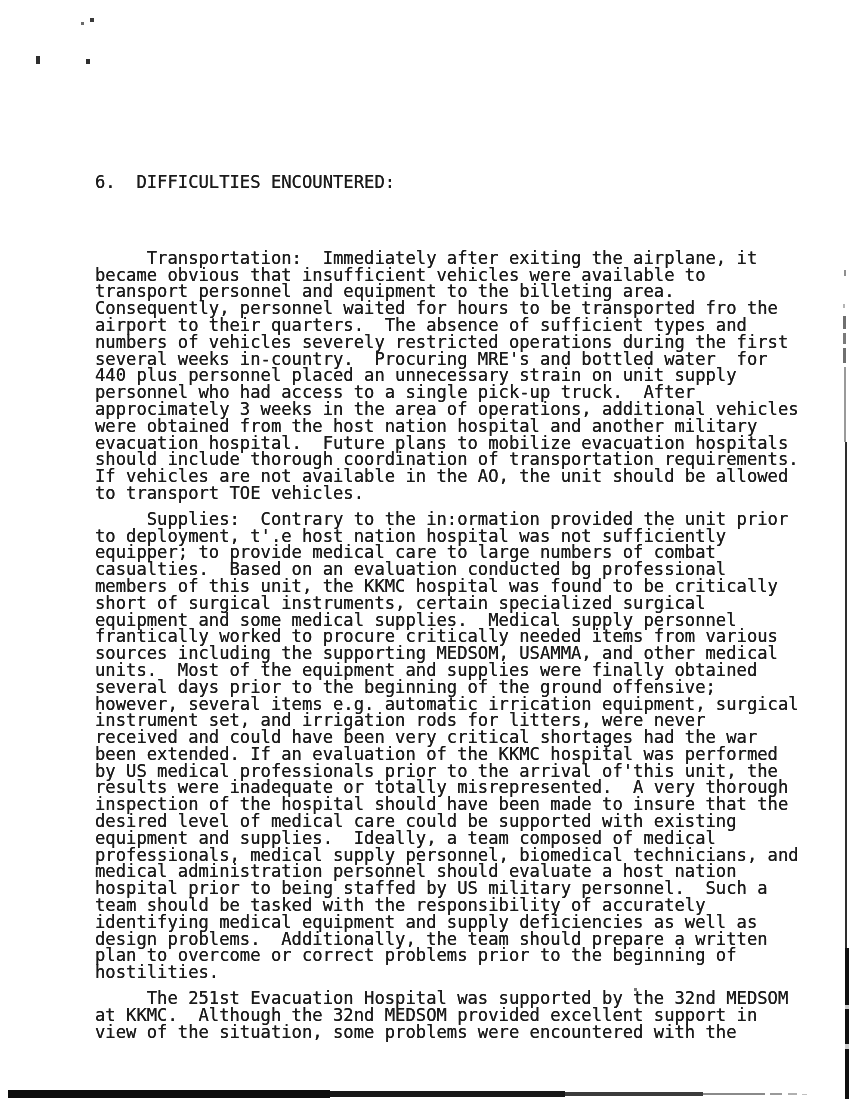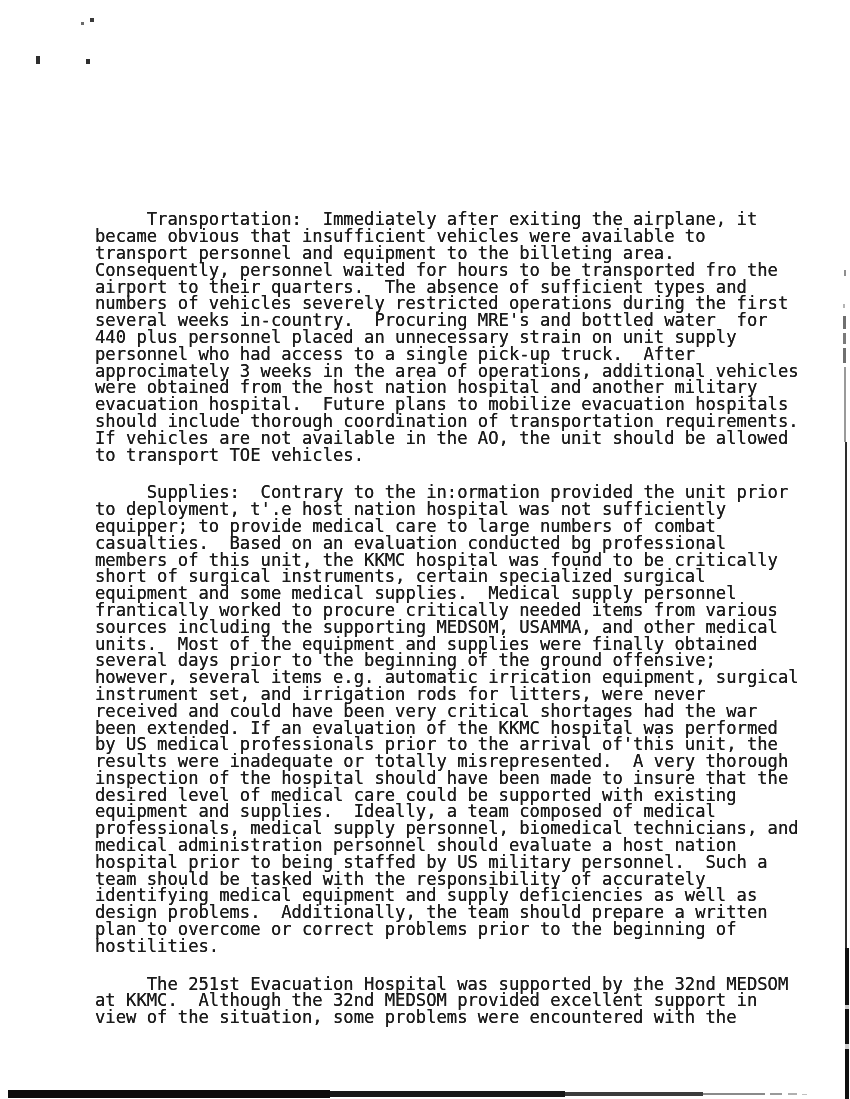--- a/index.html
+++ b/index.html
@@ -15,29 +15,30 @@
     left: 95px;
     top: 140px;
     color: #1b1b1b;
     font-family: "DejaVu Sans Mono", "Liberation Mono", monospace;
     font-size: 17.2px;
     line-height: 16.8px;
     white-space: pre;
     text-shadow: 0 0 0.5px currentColor;
   }
   .heading { white-space: pre; }
-  .para { margin-top: 21px; white-space: pre; }
+  .para { margin-top: 9px; white-space: pre; }
   .line { white-space: pre; }
   .artifact { position: absolute; }
 </style>
 </head>
 <body>
 
 <div class="page" style="background: rgb(255, 255, 255);">
   <div class="text-layer" id="doc-body" style="color: rgb(27, 27, 27);">
+    <div class="heading">6.  DIFFICULTIES ENCOUNTERED:</div>
     
   <div class="para"><div class="line">     Transportation:  Immediately after exiting the airplane, it</div><div class="line">became obvious that insufficient vehicles were available to</div><div class="line">transport personnel and equipment to the billeting area.</div><div class="line">Consequently, personnel waited for hours to be transported fro the</div><div class="line">airport to their quarters.  The absence of sufficient types and</div><div class="line">numbers of vehicles severely restricted operations during the first</div><div class="line">several weeks in-country.  Procuring MRE's and bottled water  for</div><div class="line">440 plus personnel placed an unnecessary strain on unit supply</div><div class="line">personnel who had access to a single pick-up truck.  After</div><div class="line">approcimately 3 weeks in the area of operations, additional vehicles</div><div class="line">were obtained from the host nation hospital and another military</div><div class="line">evacuation hospital.  Future plans to mobilize evacuation hospitals</div><div class="line">should include thorough coordination of transportation requirements.</div><div class="line">If vehicles are not available in the AO, the unit should be allowed</div><div class="line">to transport TOE vehicles.</div></div><div class="para"><div class="line">     Supplies:  Contrary to the in:ormation provided the unit prior</div><div class="line">to deployment, t'.e host nation hospital was not sufficiently</div><div class="line">equipper; to provide medical care to large numbers of combat</div><div class="line">casualties.  Based on an evaluation conducted bg professional</div><div class="line">members of this unit, the KKMC hospital was found to be critically</div><div class="line">short of surgical instruments, certain specialized surgical</div><div class="line">equipment and some medical supplies.  Medical supply personnel</div><div class="line">frantically worked to procure critically needed items from various</div><div class="line">sources including the supporting MEDSOM, USAMMA, and other medical</div><div class="line">units.  Most of the equipment and supplies were finally obtained</div><div class="line">several days prior to the beginning of the ground offensive;</div><div class="line">however, several items e.g. automatic irrication equipment, surgical</div><div class="line">instrument set, and irrigation rods for litters, were never</div><div class="line">received and could have been very critical shortages had the war</div><div class="line">been extended. If an evaluation of the KKMC hospital was performed</div><div class="line">by US medical professionals prior to the arrival of'this unit, the</div><div class="line">results were inadequate or totally misrepresented.  A very thorough</div><div class="line">inspection of the hospital should have been made to insure that the</div><div class="line">desired level of medical care could be supported with existing</div><div class="line">equipment and supplies.  Ideally, a team composed of medical</div><div class="line">professionals, medical supply personnel, biomedical technicians, and</div><div class="line">medical administration personnel should evaluate a host nation</div><div class="line">hospital prior to being staffed by US military personnel.  Such a</div><div class="line">team should be tasked with the responsibility of accurately</div><div class="line">identifying medical equipment and supply deficiencies as well as</div><div class="line">design problems.  Additionally, the team should prepare a written</div><div class="line">plan to overcome or correct problems prior to the beginning of</div><div class="line">hostilities.</div></div><div class="para"><div class="line">     The 251st Evacuation Hospital was supported by the 32nd MEDSOM</div><div class="line">at KKMC.  Although the 32nd MEDSOM provided excellent support in</div><div class="line">view of the situation, some problems were encountered with the</div></div></div>
   <div id="artifact-layer">
       <div class="artifact" style="left: 81px; top: 22px; width: 3px; height: 3px; background: rgb(106, 106, 106);"></div>
       <div class="artifact" style="left: 90px; top: 18px; width: 4px; height: 4px; background: rgb(58, 58, 58);"></div>
       <div class="artifact" style="left: 36px; top: 56px; width: 4px; height: 8px; background: rgb(46, 46, 46);"></div>
       <div class="artifact" style="left: 86px; top: 59px; width: 4px; height: 5px; background: rgb(46, 46, 46);"></div>
       <div class="artifact" style="left: 634px; top: 988px; width: 3px; height: 3px; background: rgb(122, 122, 122);"></div>
       <div class="artifact" style="left: 844px; top: 270px; width: 2px; height: 6px; background: rgb(143, 143, 143);"></div>
       <div class="artifact" style="left: 843px; top: 304px; width: 2px; height: 4px; background: rgb(181, 181, 181);"></div>

